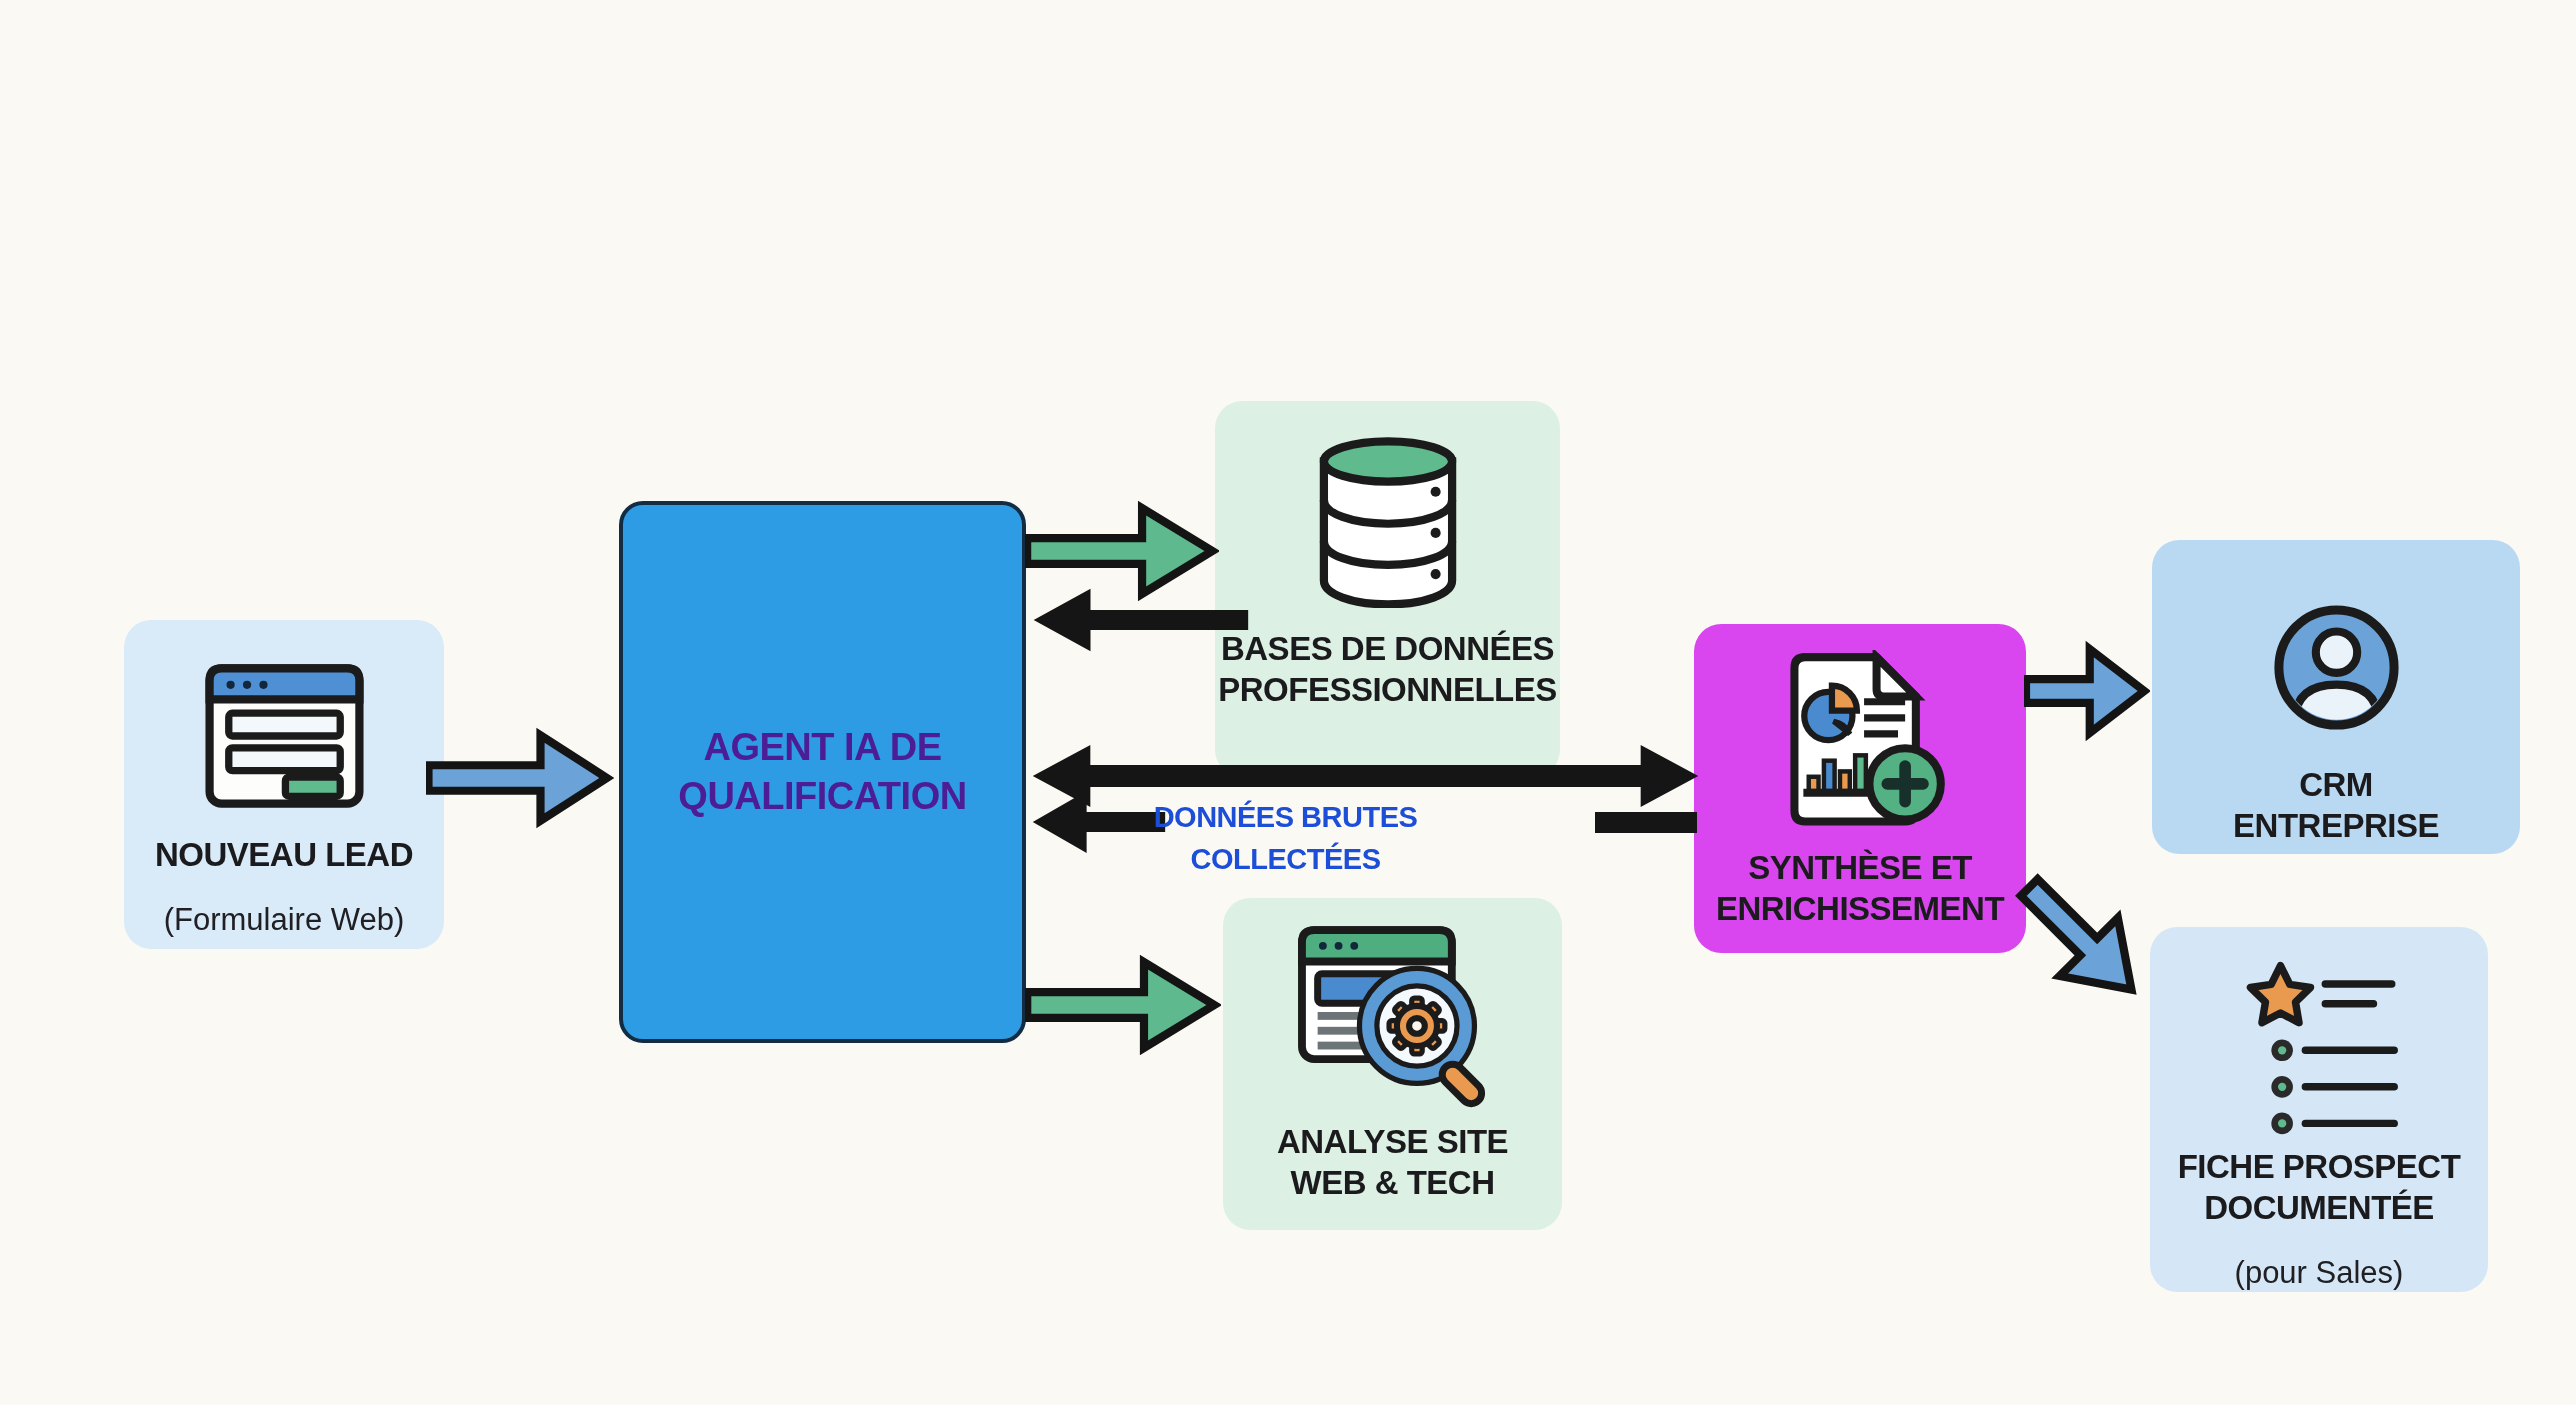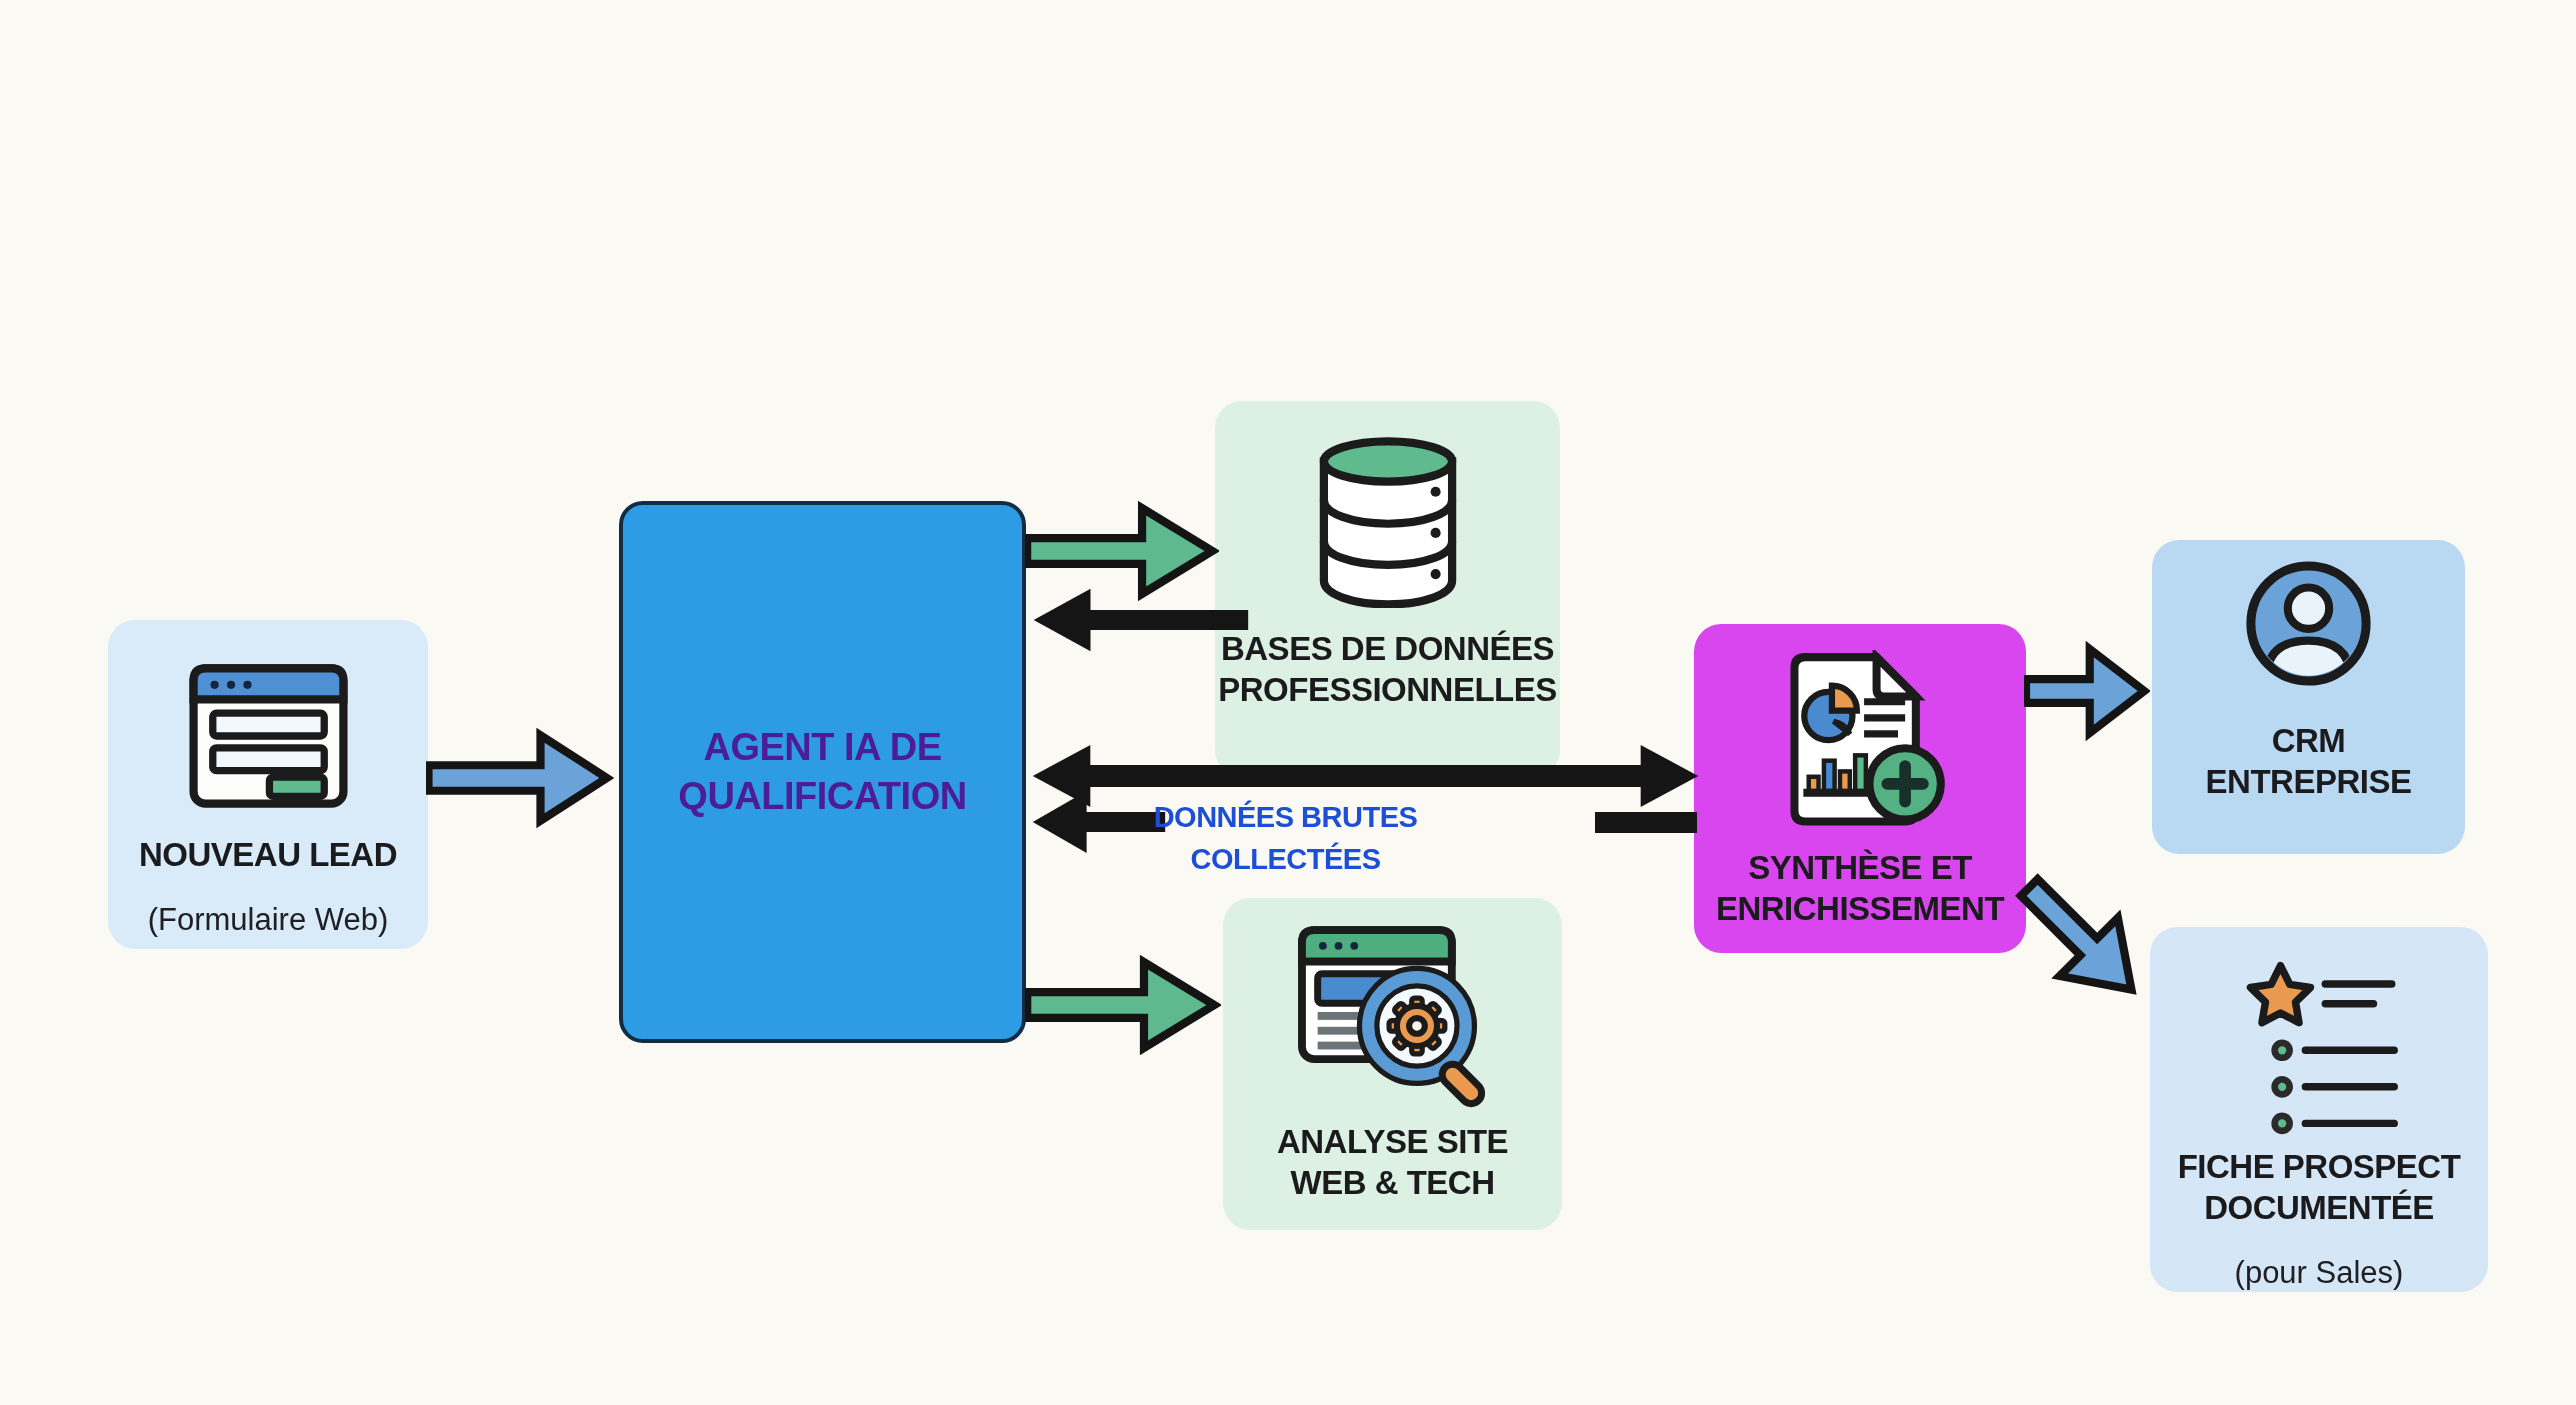--- a/index.html
+++ b/index.html
@@ -20,35 +20,35 @@
     font-weight:700;color:#1b1b1e;text-align:center;
     font-size:33px;line-height:41px;letter-spacing:-0.5px;
     white-space:nowrap;
   }
   .node .sublabel{
     font-weight:400;color:#202024;text-align:center;
     font-size:31px;line-height:38px;white-space:nowrap;margin-top:26px;
   }
   .icon{display:block;}
   
-  .lead-box{left:108px;top:620px;width:320px;height:329px;background:#d9eaf8;padding-top:42px;}
+  .lead-box{left:124px;top:620px;width:320px;height:329px;background:#d9eaf8;padding-top:42px;}
   .lead-box .icon{margin-bottom:24px;}
   .agent-box{
     left:619px;top:501px;width:407px;height:542px;
     background:#2e9ce4;border:4.6px solid #122c44;border-radius:24px;
     justify-content:center;
   }
   .agent-box .label{font-size:38px;line-height:49px;color:#4c1d95;}
   .db-box{left:1215px;top:401px;width:345px;height:376px;background:#dcf0e4;padding-top:33px;}
   .db-box .icon{margin-bottom:20px;}
   .web-box{left:1223px;top:898px;width:339px;height:332px;background:#dcf0e4;padding-top:25px;}
   .web-box .icon{margin-bottom:12.8px;}
   .synth-box{left:1694px;top:624px;width:332px;height:329px;background:#d946ef;padding-top:25.6px;}
   .synth-box .icon{margin-bottom:14.6px;}
-  .crm-box{left:2152px;top:540px;width:313px;height:314px;background:#b9d9f2;padding-top:16px;}
+  .crm-box{left:2152px;top:540px;width:368px;height:314px;background:#b9d9f2;padding-top:60px;}
   .crm-box .icon{margin-bottom:29px;}
   .sheet-box{left:2150px;top:927px;width:338px;height:365px;background:#d5e7f6;padding-top:32px;}
   .sheet-box .icon{margin-bottom:11px;}
   .arrow{position:absolute;}
   .flow-label{
     position:absolute;left:1089px;top:796px;width:393px;
     text-align:center;font-weight:700;color:#1d4ed8;
     font-size:29px;line-height:42px;letter-spacing:-0.5px;white-space:nowrap;
   }
   .shaft-seg{position:absolute;left:1595px;top:812px;width:102px;height:21px;background:#151515;}

